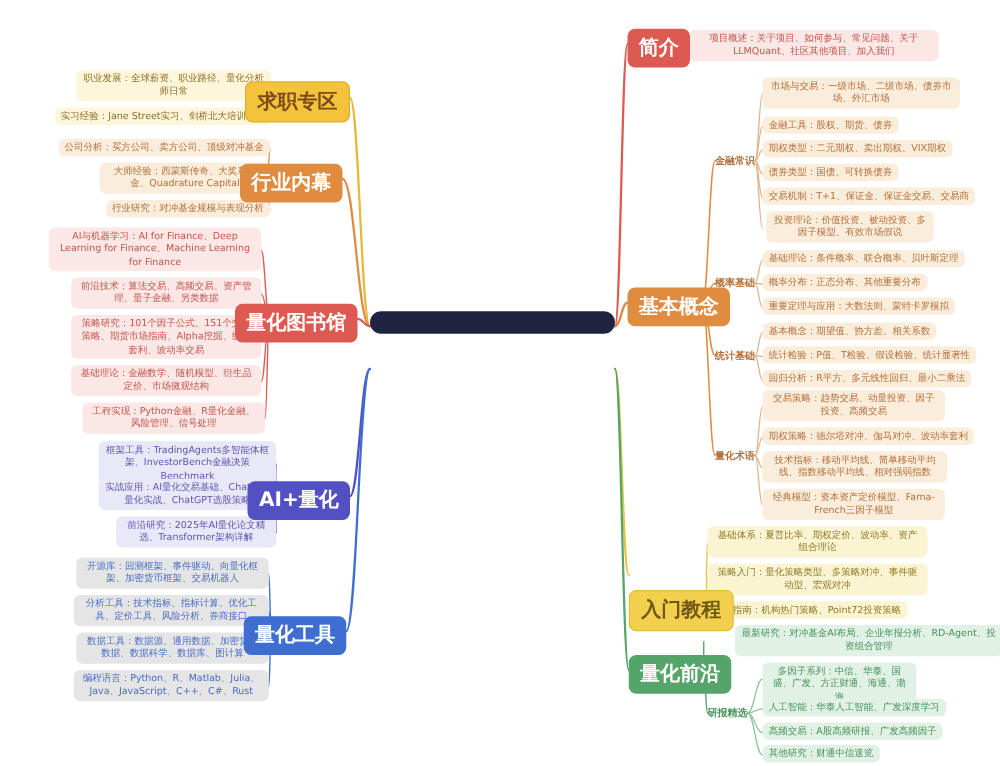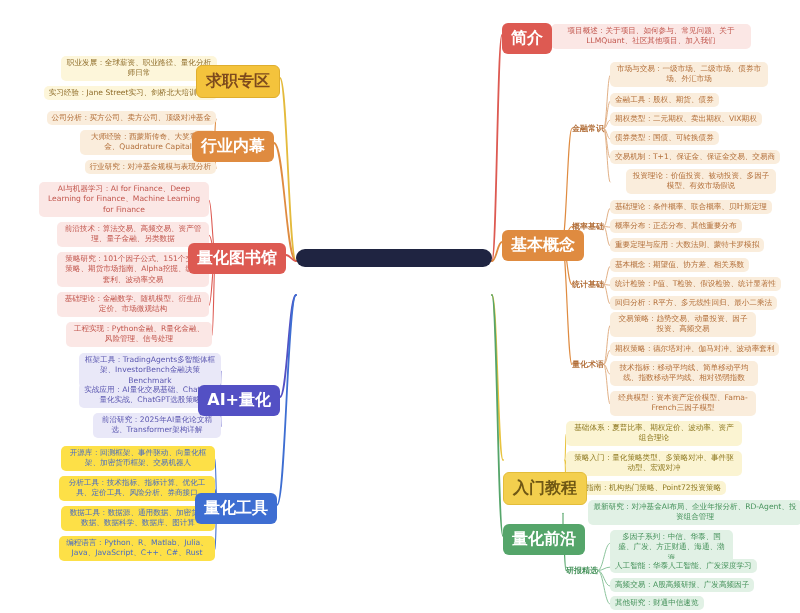--- a/index.html
+++ b/index.html
@@ -29,21 +29,21 @@
   
   .n-yellow{background:#f4c33c;color:#7d4a1d;border:1px solid #dfae2e;}
   .l-yellow{background:#fdf6da;color:#8f6d2a;}
   .n-orange{background:#df8b40;color:#fff;}
   .l-orange{background:#faeddc;color:#b3703b;}
   .n-red{background:#dd5a52;color:#fff;}
   .l-red{background:#fbe7e5;color:#c2574e;}
   .n-indigo{background:#5350c4;color:#fff;}
   .l-indigo{background:#e9e8f8;color:#5b57b0;}
   .n-blue{background:#3e6ed2;color:#fff;}
-  .l-blue{background:#fde047;color:#4a6cc3;}
+  .l-blue{background:#e5e5e5;color:#4a6cc3;}
   .n-lyellow{background:#f3cf4e;color:#6f5714;border:1px solid #e3bd3a;margin-top:25px;}
   .l-lyellow{background:#fbf4d2;color:#8f7a23;}
   .n-green{background:#55a56a;color:#fff;}
   .l-green{background:#e1f1e5;color:#47935c;}
   .g-orange{color:#b3703b;}
   .g-green{color:#47935c;}
 </style>
 </head>
 <body>
 
@@ -140,21 +140,21 @@
 <div class="leaf l-red" style="left:551px;top:24px;width:200px">项目概述：关于项目、如何参与、常见问题、关于LLMQuant、社区其他项目、加入我们</div>
 
 <div class="node n-orange" style="left:502px;top:230px">基本概念</div>
 
 <div class="glabel g-orange" style="left:572px;top:123px">金融常识</div>
 <div class="leaf l-orange" style="left:610px;top:62px;width:158px">市场与交易：一级市场、二级市场、债券市场、外汇市场</div>
 <div class="leaf l-orange nw" style="left:610px;top:93px">金融工具：股权、期货、债券</div>
 <div class="leaf l-orange nw" style="left:610px;top:112px">期权类型：二元期权、卖出期权、VIX期权</div>
 <div class="leaf l-orange nw" style="left:610px;top:131px">债券类型：国债、可转换债券</div>
 <div class="leaf l-orange nw" style="left:610px;top:150px">交易机制：T+1、保证金、保证金交易、交易商</div>
-<div class="leaf l-orange" style="left:626px;top:169px;width:150px">投资理论：价值投资、被动投资、多因子模型、有效市场假说</div>
+<div class="leaf l-orange" style="left:613px;top:169px;width:134px">投资理论：价值投资、被动投资、多因子模型、有效市场假说</div>
 
 <div class="glabel g-orange" style="left:572px;top:221px">概率基础</div>
 <div class="leaf l-orange nw" style="left:610px;top:200px">基础理论：条件概率、联合概率、贝叶斯定理</div>
 <div class="leaf l-orange nw" style="left:610px;top:219px">概率分布：正态分布、其他重要分布</div>
 <div class="leaf l-orange nw" style="left:610px;top:238px">重要定理与应用：大数法则、蒙特卡罗模拟</div>
 
 <div class="glabel g-orange" style="left:572px;top:279px">统计基础</div>
 <div class="leaf l-orange nw" style="left:610px;top:258px">基本概念：期望值、协方差、相关系数</div>
 <div class="leaf l-orange nw" style="left:610px;top:277px">统计检验：P值、T检验、假设检验、统计显著性</div>
 <div class="leaf l-orange nw" style="left:610px;top:296px">回归分析：R平方、多元线性回归、最小二乘法</div>

